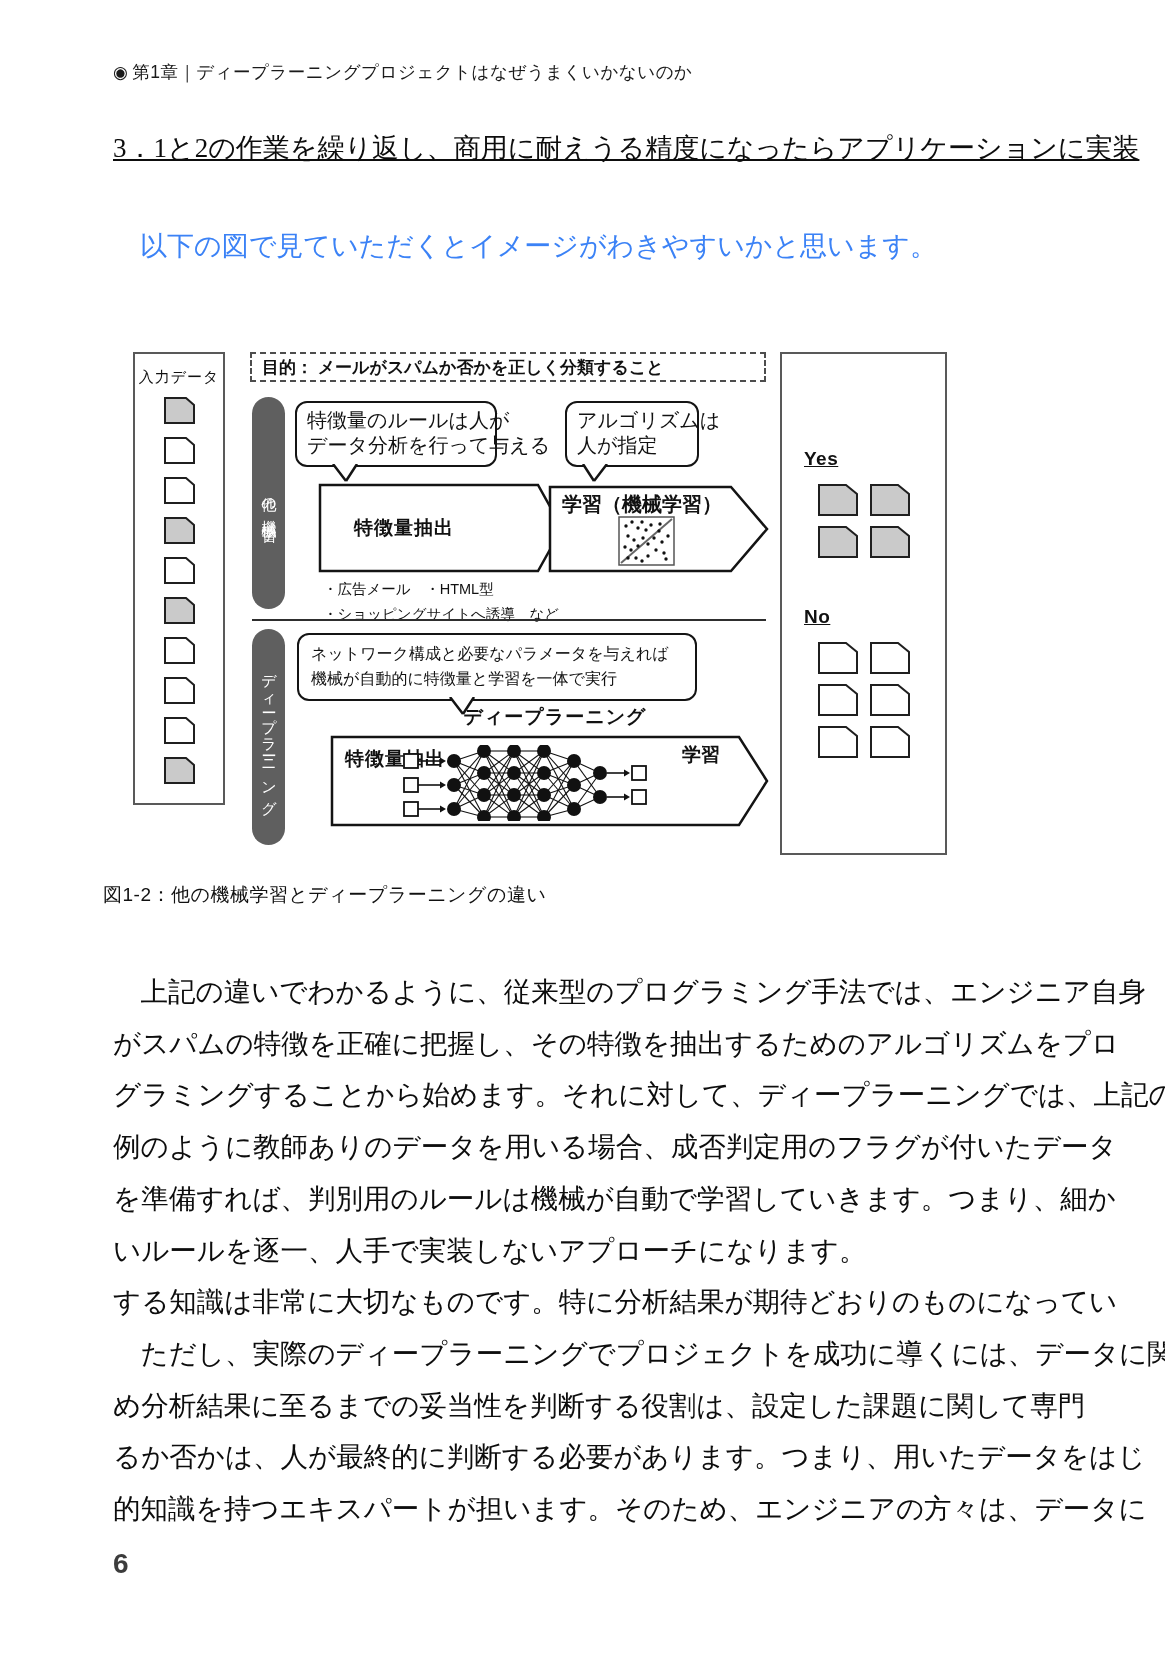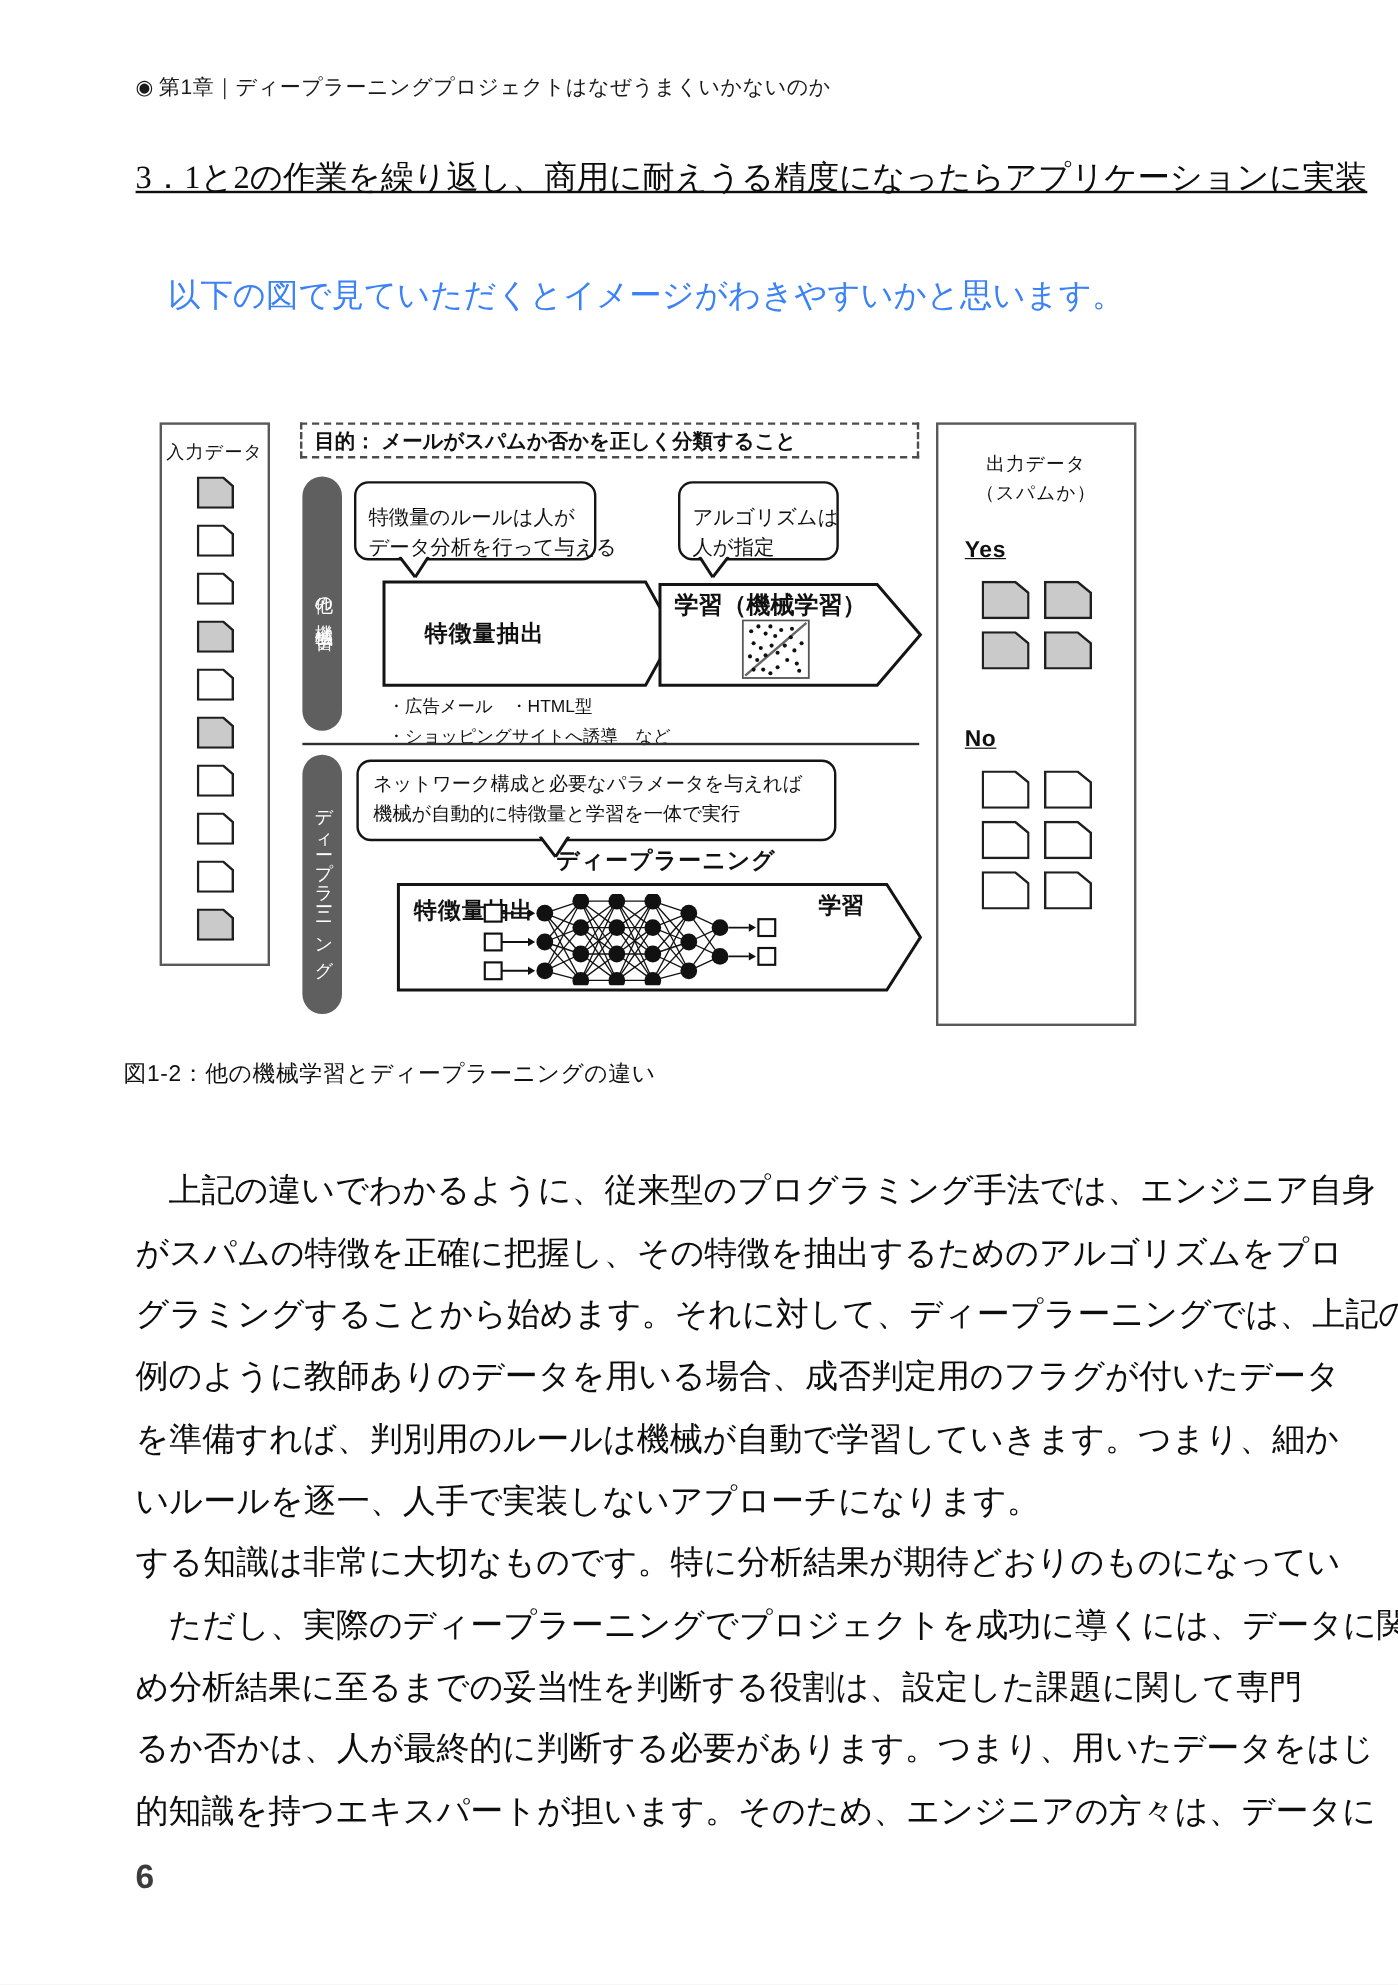--- a/index.html
+++ b/index.html
@@ -54,21 +54,21 @@
   }
   .vbar span{
     writing-mode:vertical-rl;text-orientation:upright;
     color:#fff;font-size:15px;letter-spacing:3px;white-space:nowrap;
   }
   .ml-bar{left:127px;top:60px;height:212px;}
   .dl-bar{left:127px;top:292px;height:216px;}
 
   .bubble{
     position:absolute;border:2.5px solid #141414;border-radius:12px;background:#fff;
-    font-size:17px;line-height:25px;padding:16px 10px;white-space:nowrap;z-index:2;
+    font-size:20px;line-height:25px;padding:5px 10px;white-space:nowrap;z-index:2;
   }
   .bubble1{left:170px;top:64px;width:202px;height:66px;}
   .bubble2{left:440px;top:64px;width:134px;height:66px;}
   .bubble3{left:172px;top:296px;width:400px;height:68px;font-size:16px;padding:6px 12px;}
   .tail{position:absolute;z-index:3;}
   .tail1{left:205px;top:127px;}
   .tail2{left:455px;top:127px;transform:scaleX(-1);}
   .tail3{left:322px;top:360px;}
 
   .big-arrow{position:absolute;}
@@ -355,24 +355,20 @@
           <circle cx="142" cy="72" r="7" fill="#111"></circle>
           <circle cx="172" cy="16" r="7" fill="#111"></circle>
           <circle cx="172" cy="40" r="7" fill="#111"></circle>
           <circle cx="172" cy="64" r="7" fill="#111"></circle>
           <circle cx="198" cy="28" r="7" fill="#111"></circle>
           <circle cx="198" cy="52" r="7" fill="#111"></circle>
         </svg>
     </div>
 
     <div class="output-box">
-      <div class="box-label2">
-        <div>出力データ</div>
-        <div>（スパムか）</div>
-      </div>
       <div class="yn-label yes">Yes</div>
       <div class="doc-grid yes" id="yes-docs">
           <svg width="40" height="32">
             <path d="M1,1 H28 L39,10 V31 H1 Z" fill="#cacaca" stroke="#1f1f1f" stroke-width="2"></path>
           </svg>
           <svg width="40" height="32">
             <path d="M1,1 H28 L39,10 V31 H1 Z" fill="#cacaca" stroke="#1f1f1f" stroke-width="2"></path>
           </svg>
           <svg width="40" height="32">
             <path d="M1,1 H28 L39,10 V31 H1 Z" fill="#cacaca" stroke="#1f1f1f" stroke-width="2"></path>

